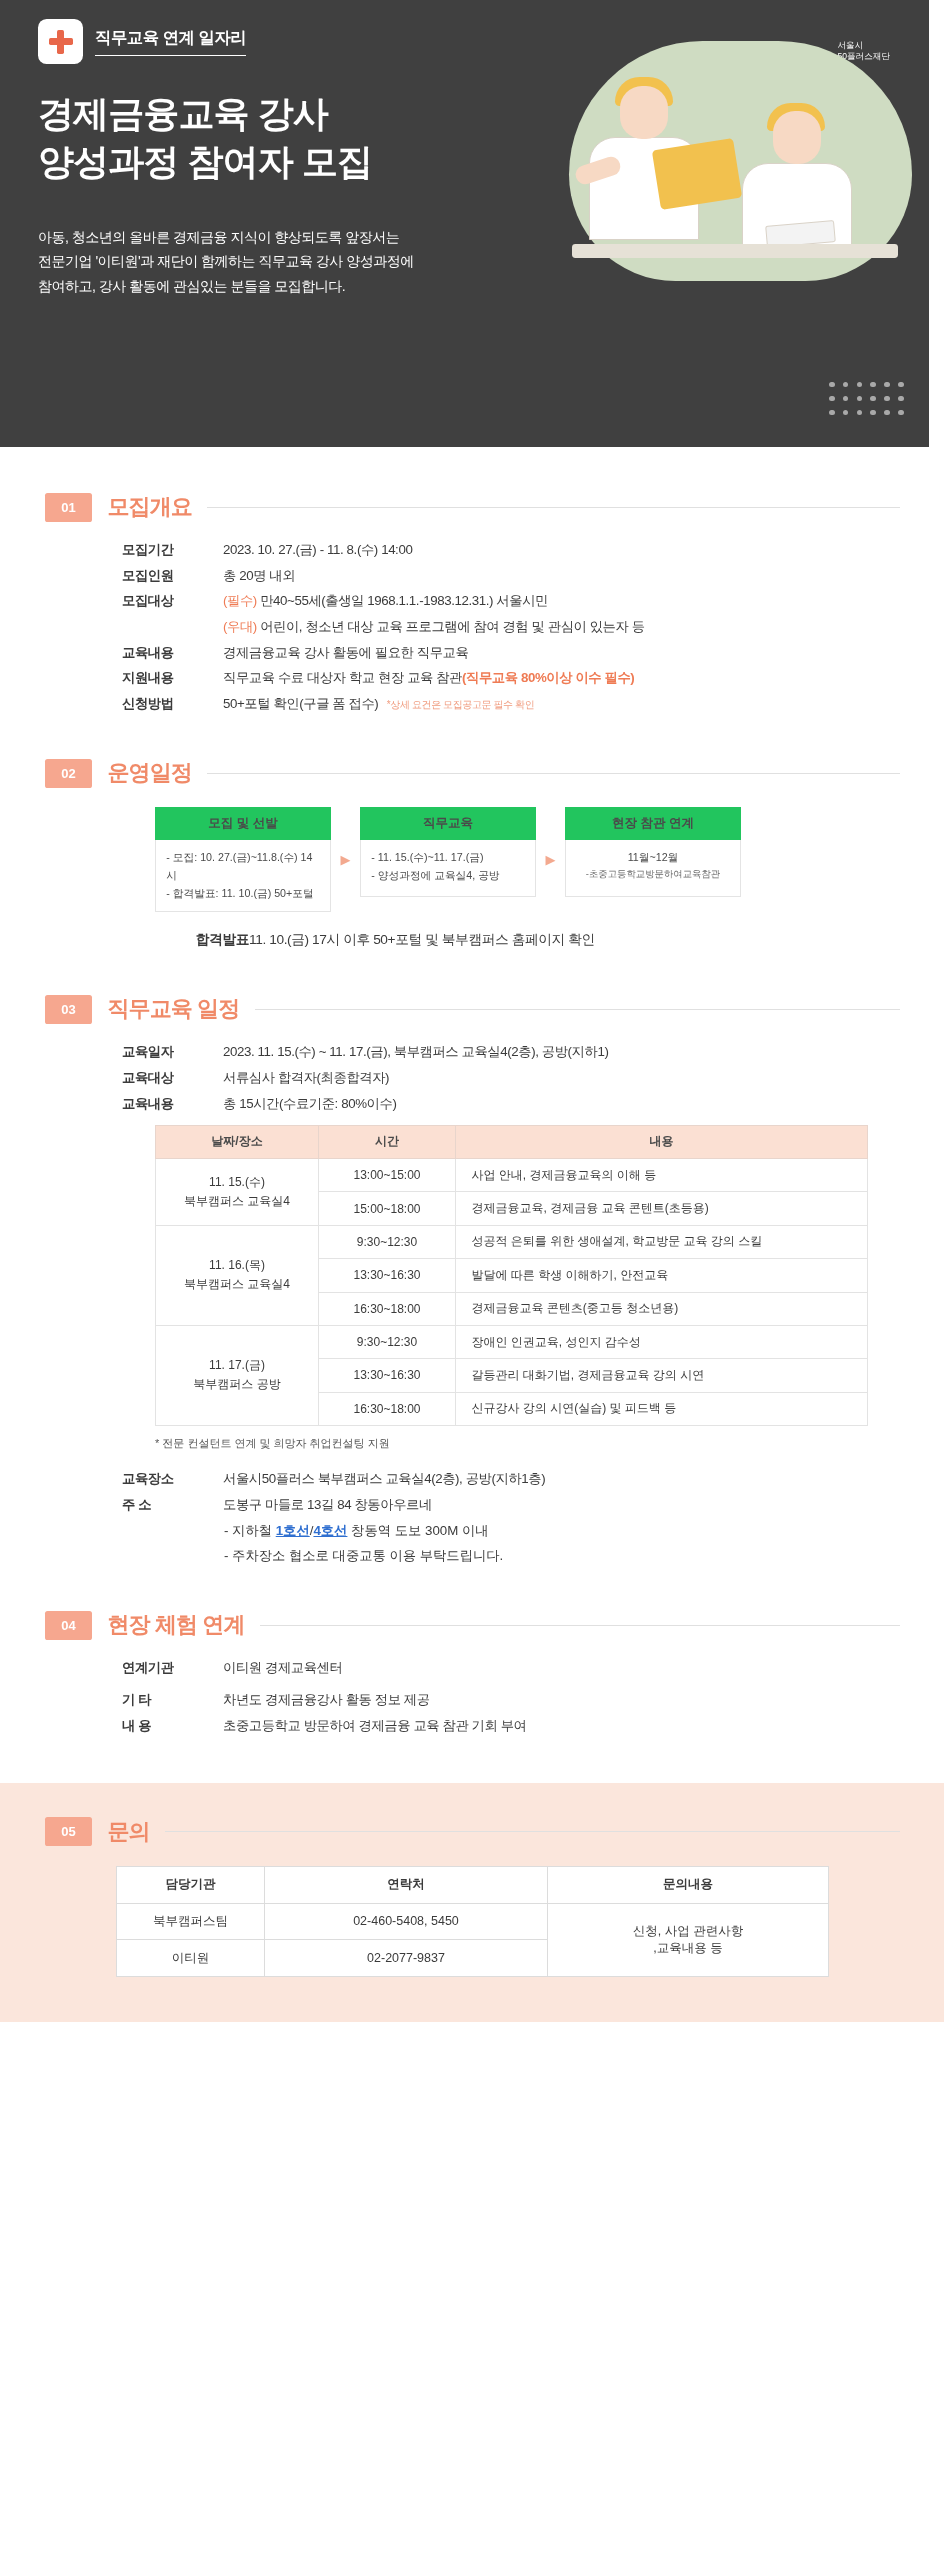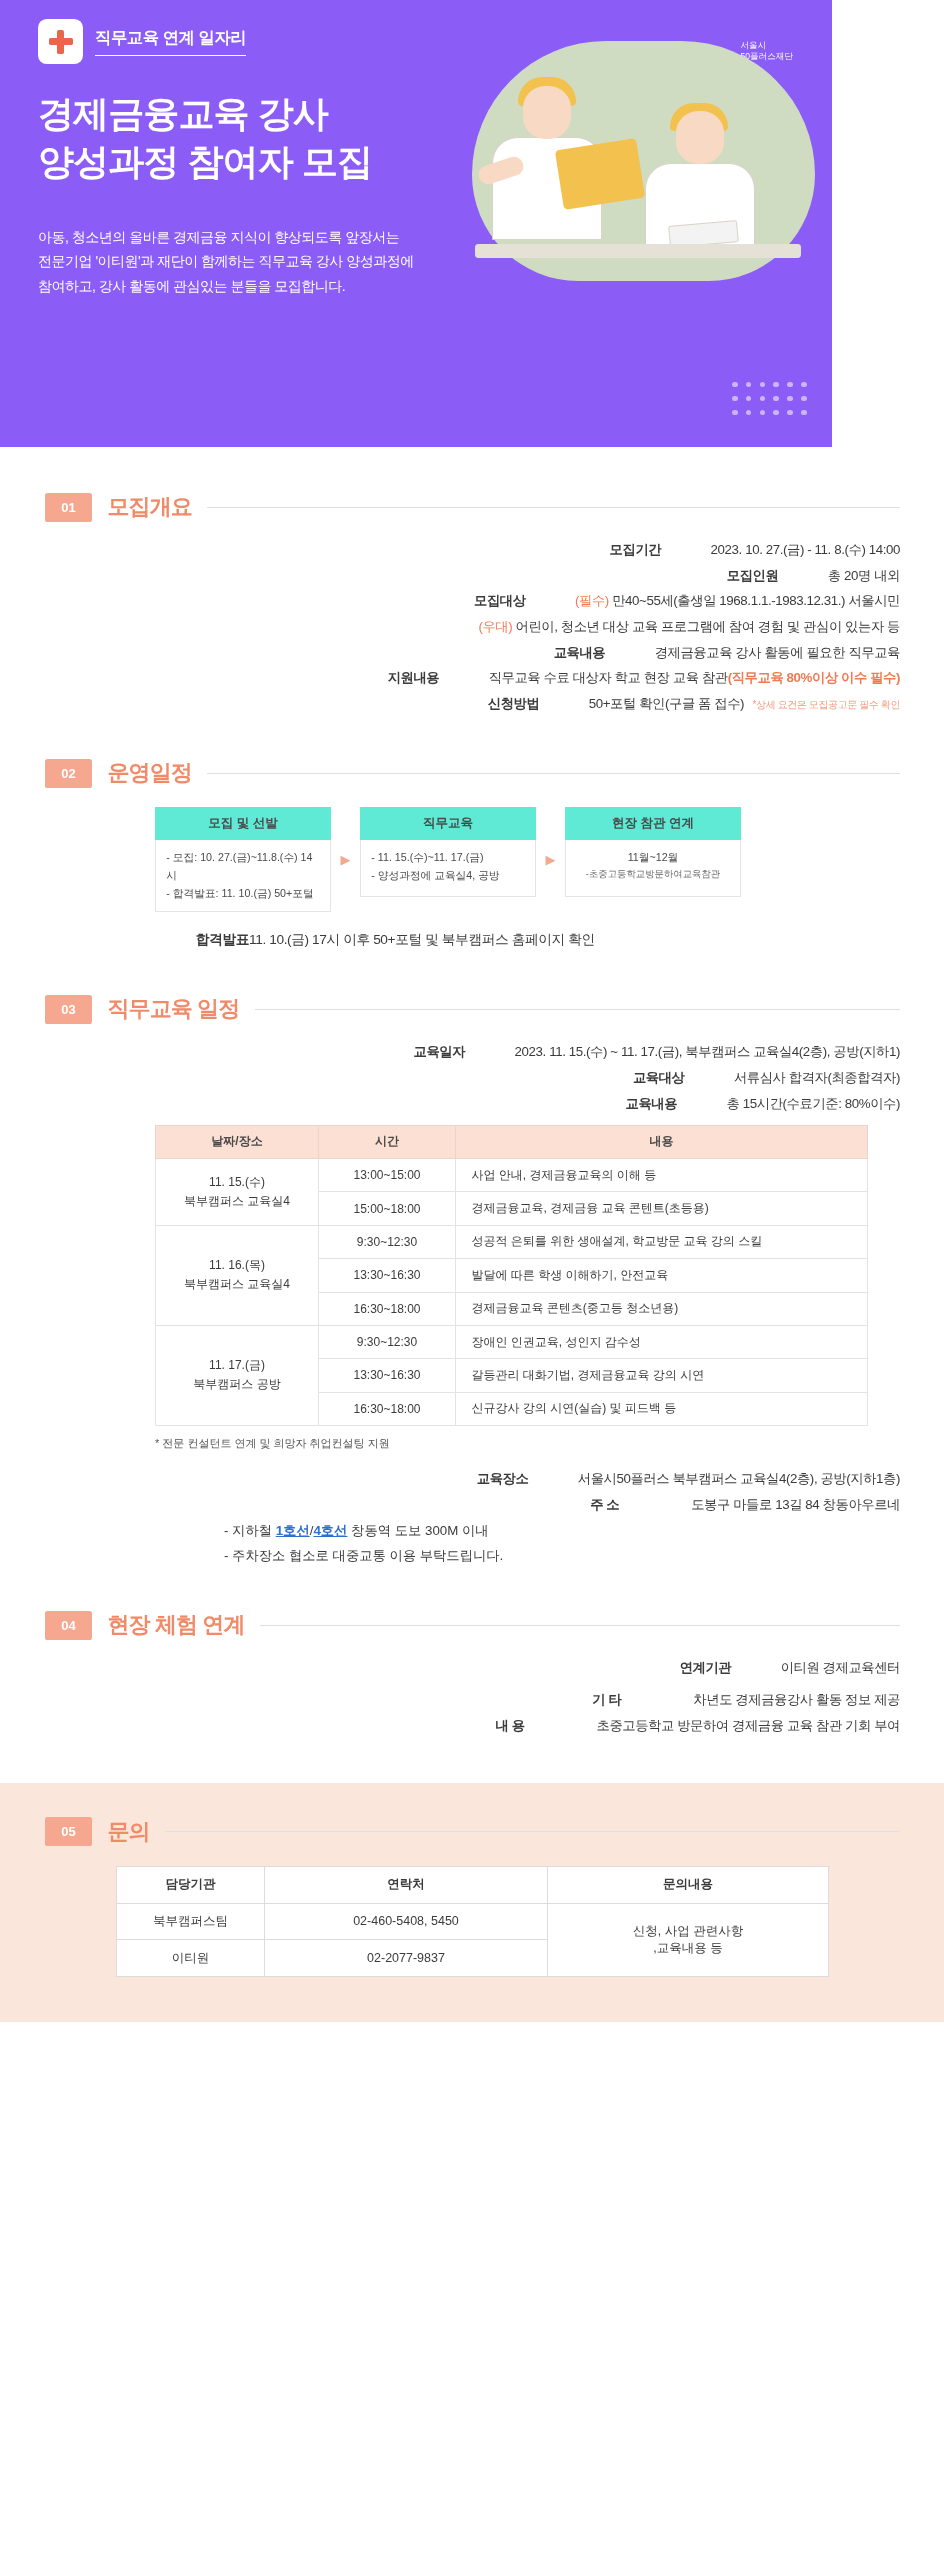--- a/index.html
+++ b/index.html
@@ -6,21 +6,21 @@
   html, body { margin:0; padding:0; }
   body {
     width:945px;
     font-family:"Liberation Sans", sans-serif;
     background:#ffffff;
     color:#3b3b3b;
   }
   .page { width:945px; position:relative; background:#fff; }
 
   
-  .hero { position:relative; width:832px; height:447px; background:#8b5cf6; overflow:hidden; }
+  .hero { position:relative; width:929px; height:447px; background:#404040; overflow:hidden; }
   .hero-top { display:flex; align-items:center; padding:19px 0 0 38px; }
   .logo-box { width:45px; height:45px; border-radius:8.6px; background:#fff; display:flex; align-items:center; justify-content:center; position:relative; }
   .cross-v { position:absolute; width:6.9px; height:24px; background:#e8674a; border-radius:1.7px; }
   .cross-h { position:absolute; width:24px; height:6.9px; background:#e8674a; border-radius:1.7px; }
   .hero-kicker { margin-left:12px; font-size:16.3px; font-weight:bold; color:#ffffff; letter-spacing:-0.4px; padding-bottom:5.2px; border-bottom:1.7px solid #ffffff; }
   .hero-title { margin:26px 0 0 38px; font-size:36px; line-height:1.33; font-weight:bold; color:#ffffff; letter-spacing:-0.9px; }
   .hero-desc { margin:39px 0 0 38px; font-size:14px; line-height:1.75; color:#ffffff; letter-spacing:-0.5px; max-width:601px; }
 
   .brand { position:absolute; right:39px; top:20.6px; display:flex; align-items:center; }
   .brand-50 { font-size:29px; font-weight:bold; color:#ffffff; letter-spacing:-0.9px; display:flex; align-items:center;margin-top:28px; }
@@ -46,32 +46,32 @@
   .hero-dots span { position:absolute; width:5.2px; height:5.2px; background:#ffffff; opacity:.55; border-radius:50%; }
 
   
   .section { padding:0 45px; }
   .sec-head { display:flex; align-items:center; margin:45px 0 19px 0; }
   .sec-num { width:47px; height:29px; background:#f6a78f; color:#ffffff; font-size:13px; font-weight:bold;
              display:flex; align-items:center; justify-content:center; border-radius:2.6px; }
   .sec-title { margin-left:15.5px; font-size:22px; font-weight:bold; color:#f08a68; letter-spacing:-0.9px; }
   .sec-line { flex:1; height:0.9px; background:#e0e0e0; margin-left:15.5px; }
 
-  .kv { display:flex; margin-bottom:7.7px; font-size:13.3px; letter-spacing:-0.4px;justify-content:flex-end; }
+  .kv { display:flex; margin-bottom:7.7px; font-size:13.3px; letter-spacing:-0.4px; }
   .kv .k { width:101px; flex:none; font-weight:bold; color:#3b3b3b; margin-left:77px; }
   .kv .v { color:#3b3b3b; }
   .orange { color:#ef7b54; }
   .bold { font-weight:bold; }
   .small-note { font-size:10px; color:#f09b7e; margin-left:5.2px; }
   .indent-v { margin-left:179px; font-size:13.3px; margin-bottom:7.7px; }
 
   
   .flow { display:flex; align-items:stretch; margin:5.2px 0 0 110px; }
   .flow-col { width:176px; }
-  .flow-head { background:#5eead4; text-align:center; font-size:12.5px; font-weight:bold; color:#4a4a4a; padding:7.7px 0; }
+  .flow-head { background:#22c55e; text-align:center; font-size:12.5px; font-weight:bold; color:#4a4a4a; padding:7.7px 0; }
   .flow-body { border:0.9px solid #e4e4e4; border-top:none; min-height:57px; padding:8.6px 10.3px; font-size:10.7px; line-height:1.7; color:#4a4a4a; }
   .flow-body.center { text-align:center; }
   .flow-arrow { width:29px; display:flex; align-items:center; justify-content:center; color:#f3a98f; font-size:13px; }
   .flow-note { font-size:9.4px; color:#6b6b6b; }
 
   .pass-line { display:flex; margin:19px 0 0 110px; font-size:13.7px; letter-spacing:-0.4px; }
   .pass-line .lbl { font-weight:bold; width:94px;text-align:right; }
 
   
   table.sched { border-collapse:collapse; width:713px; margin:12px 0 0 110px; font-size:12px; }

